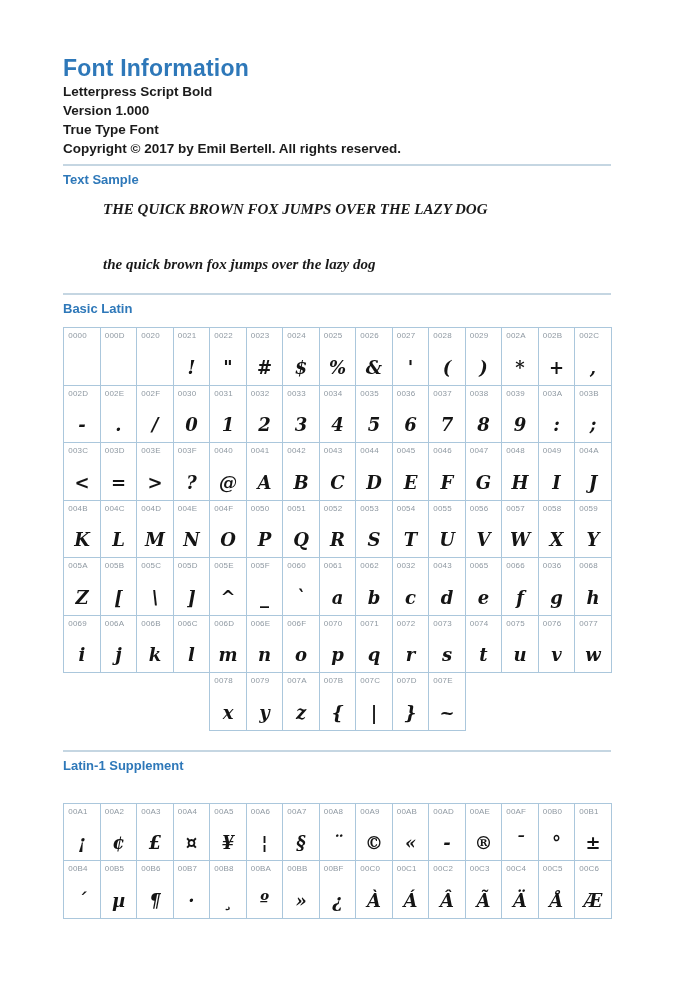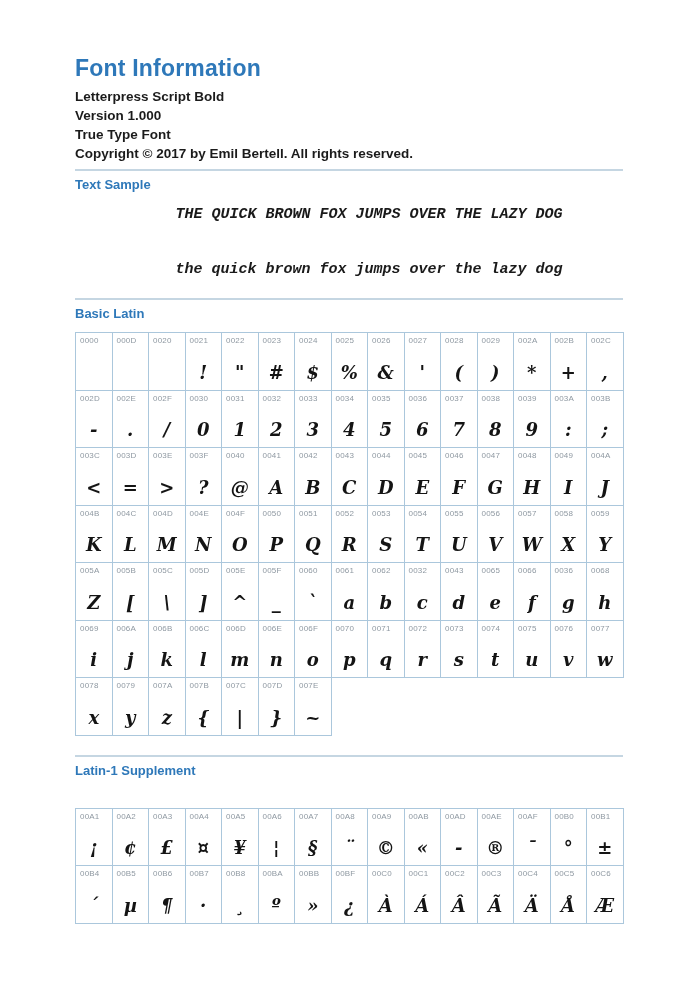--- a/index.html
+++ b/index.html
@@ -6,65 +6,66 @@
   html, body { width: 696px; background: #ffffff; }
   body {
     height: 985px;
     position: relative;
     overflow: hidden;
     font-family: "Liberation Sans", sans-serif;
     color: #1b1b1b;
   }
   .content {
     position: absolute;
-    left: 75px;
+    left: 63px;
     top: 0;
     width: 548px;
   }
   .page-title {
     margin-top: 55px;
     font-size: 23px;
     font-weight: bold;
     color: #2e78b9;
     letter-spacing: 0.2px;
   }
-  .meta { margin-top: 5px; }
+  .meta { }
   .meta-line {
     font-size: 13.5px;
     font-weight: bold;
     color: #1b1b1b;
     line-height: 19px;
   }
   .divider {
     border-top: 2px solid #c5d6e2;
   }
   .d1 { margin-top: 6px; }
   .d2 { margin-top: 20px; }
   .d3 { margin-top: 20px; }
   .section-heading {
     margin-top: 6px;
     font-size: 13px;
     font-weight: bold;
     color: #2e78b9;
   }
   .samples { padding-left: 40px; }
   .sample-line {
-    text-align: center;
-    font-family: Liberation Mono, monospace;
+    text-align: left;
+    font-family: Liberation Serif, serif;
     font-style: italic;
     font-weight: bold;
     color: #1a1a1a;
   }
   .sample-upper { margin-top: 14px; font-size: 15px; }
   .sample-lower { margin-top: 38px; font-size: 15px; }
   .glyph-table { margin-top: 11px; }
   .glyph-table-2 { margin-top: 30px; }
   .glyph-row {
     display: flex;
     margin-bottom: -1px;
+    justify-content: center;
   }
   .glyph-cell {
     position: relative;
     width: 37.5px;
     height: 58.5px;
     border: 1px solid #abc7dc;
     margin-right: -1px;
     background: #ffffff;
   }
   .code {

